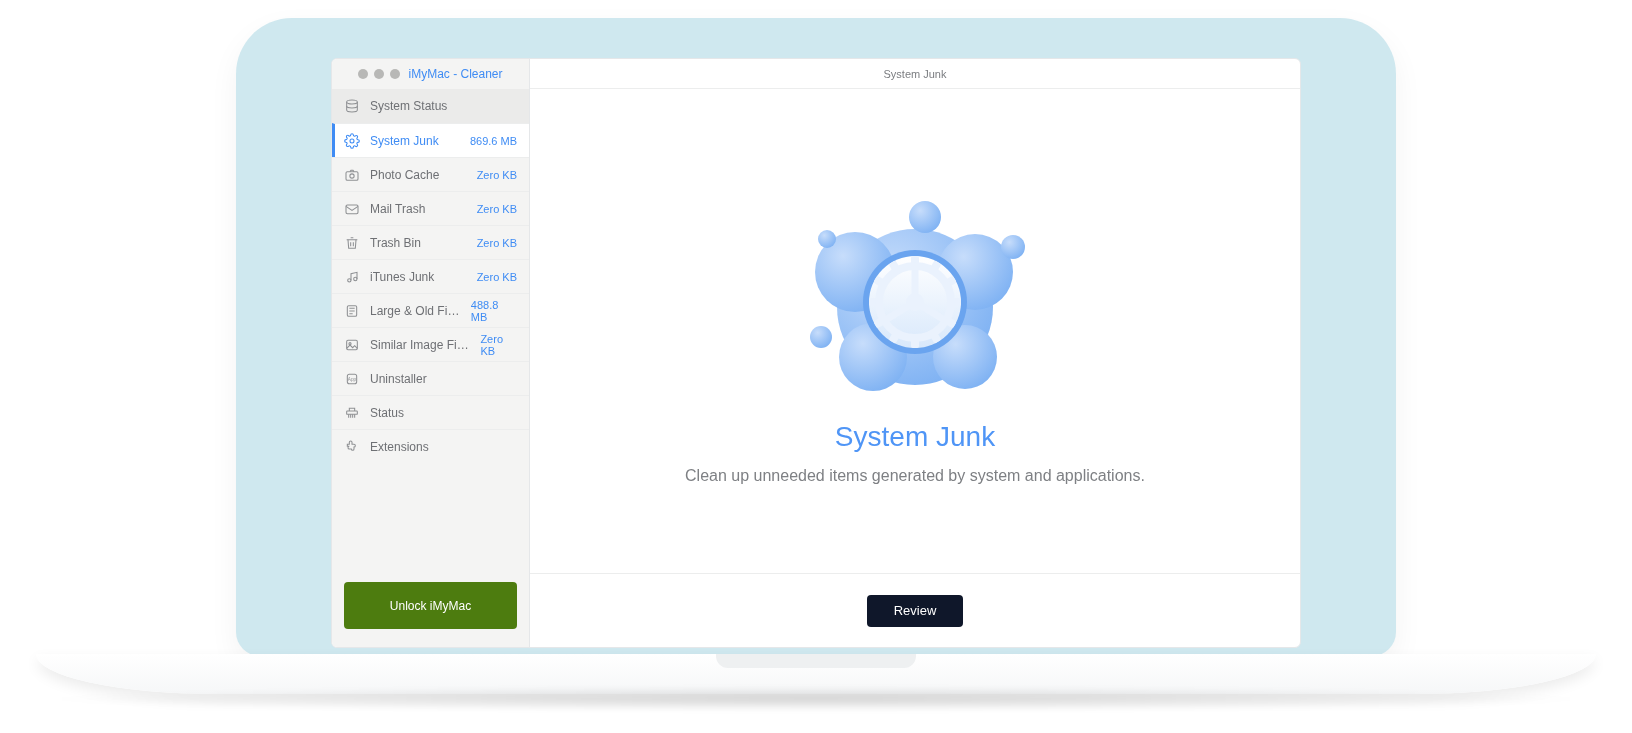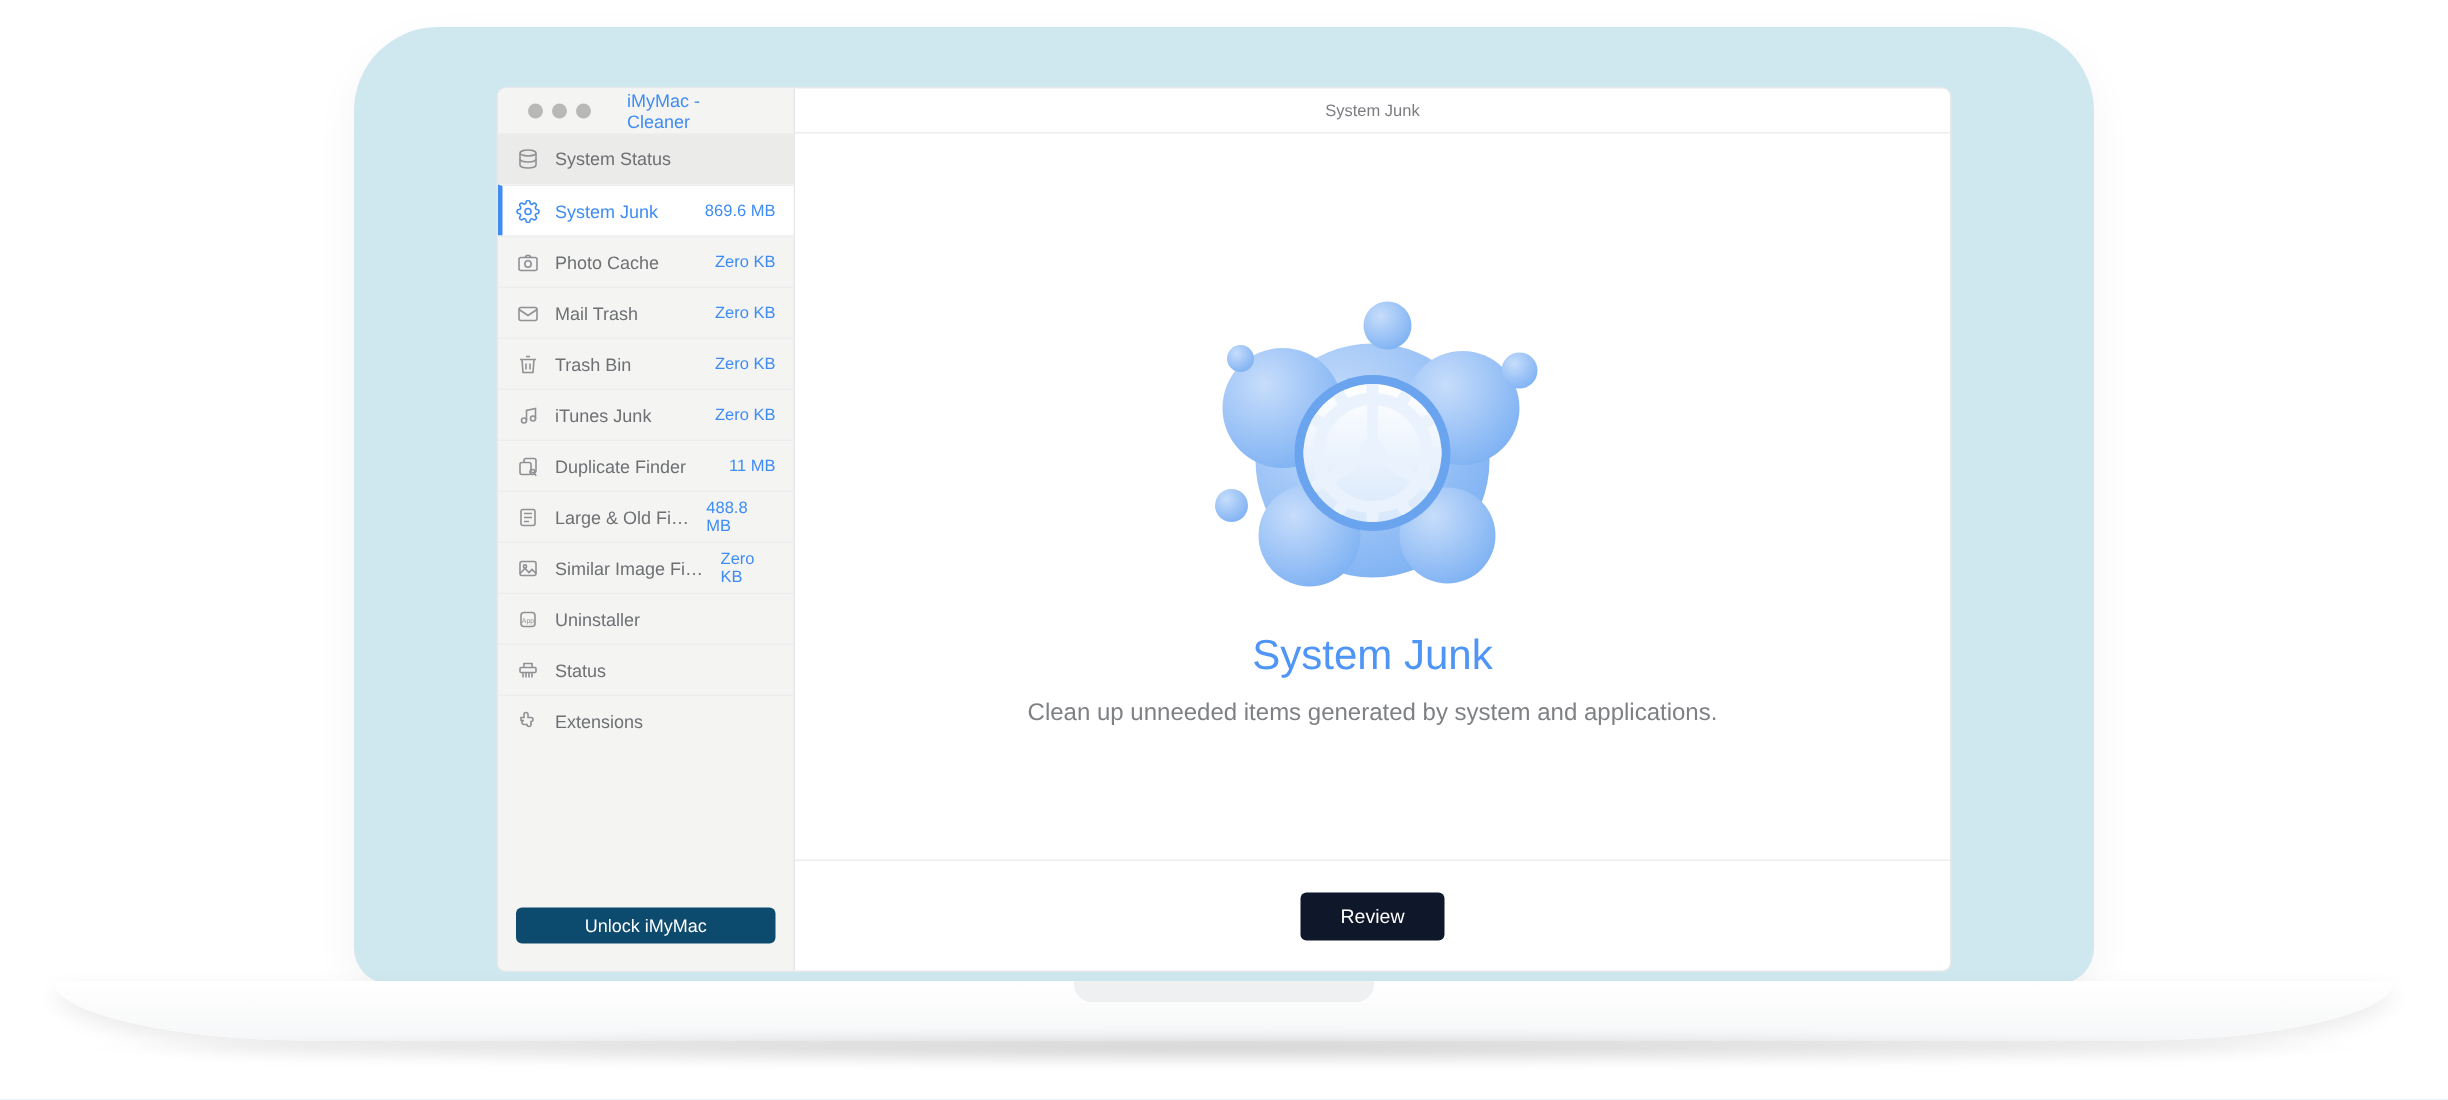--- a/index.html
+++ b/index.html
@@ -71,22 +71,23 @@
   .sidebar {
     width: 198px;
     background: #f4f4f3;
     display: flex;
     flex-direction: column;
     border-right: 1px solid #e5e7e9;
   }
   .titlebar {
     display: flex; align-items: center;
     height: 30px;
-    padding: 0 20px;
-    gap: 24px;
+    padding: 0 10px;
+    gap: 8px;
+    justify-content: center;
   }
   .traffic { display: flex; gap: 6px; }
   .dot {
     width: 10px; height: 10px; border-radius: 50%;
     background: #b8b8b6;
   }
   .app-title { font-size: 12px; color: #3f8cf4; }
 
   .nav { flex: 0 0 auto; }
   .nav-item {
@@ -107,22 +108,22 @@
     background: #fff;
     color: #3f8cf4;
     border-left: 3px solid #3f8cf4;
     padding-left: 9px;
   }
   .nav-item.active .icon { color: #3f8cf4; }
 
   .sidebar-spacer { flex: 1 1 auto; }
   .unlock-wrap { padding: 14px 12px 18px; }
   .unlock-btn {
-    width: 100%; height: 24px;
-    background: #0c4a6e;
+    width: 100%; height: 47px;
+    background: #4d7c0f;
     color: #fff;
     border: none; border-radius: 4px;
     font-size: 12px; font-weight: 500;
     cursor: pointer;
   }
 
   
   .main { flex: 1 1 auto; display: flex; flex-direction: column; }
   .main-header {
     height: 30px;
@@ -239,32 +240,20 @@
             <svg viewBox="0 0 24 24" fill="none" stroke="currentColor" stroke-width="1.6">
                 <circle cx="8" cy="17" r="2.5"></circle>
                 <circle cx="17" cy="15" r="2.5"></circle>
                 <path d="M10.5 17V7l9-2v10"></path>
               </svg>
           </span>
           <span class="label">iTunes Junk</span>
           <span class="val">Zero KB</span>
         </div>
 
-        <div class="nav-item">
-          <span class="icon">
-            <svg viewBox="0 0 24 24" fill="none" stroke="currentColor" stroke-width="1.6">
-                <rect x="4" y="8" width="11" height="12" rx="2"></rect>
-                <path d="M8 8V6a2 2 0 0 1 2-2h8a2 2 0 0 1 2 2v10a2 2 0 0 1-2 2h-2"></path>
-                <circle cx="16.5" cy="17.5" r="2.5"></circle>
-                <path d="M18.3 19.3l2 2"></path>
-              </svg>
-          </span>
-          <span class="label">Duplicate Finder</span>
-          <span class="val">11 MB</span>
-        </div>
 
         <div class="nav-item">
           <span class="icon">
             <svg viewBox="0 0 24 24" fill="none" stroke="currentColor" stroke-width="1.6">
                 <rect x="5" y="4" width="14" height="16" rx="2"></rect>
                 <path d="M8 8h8M8 12h8M8 16h5"></path>
               </svg>
           </span>
           <span class="label">Large &amp; Old Files</span>
           <span class="val">488.8 MB</span>

